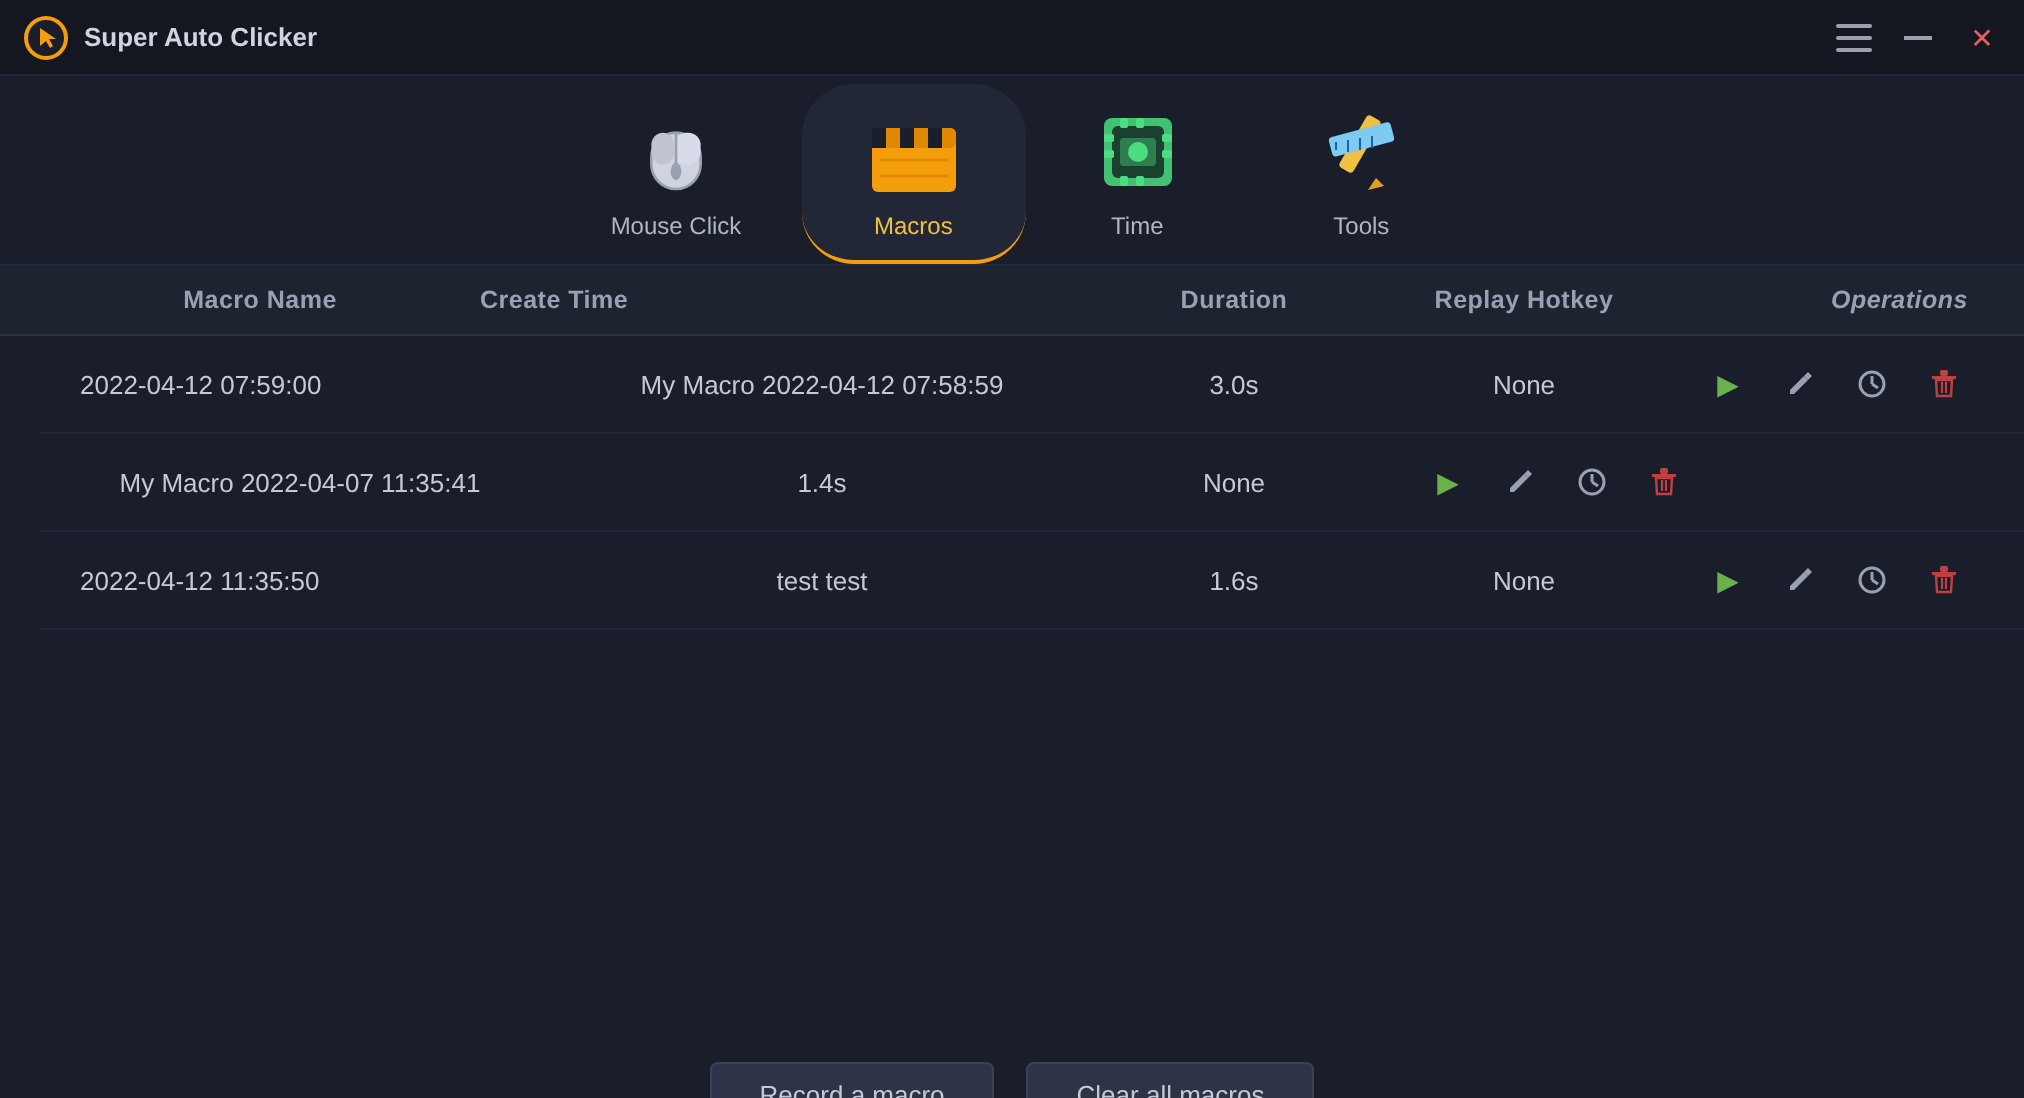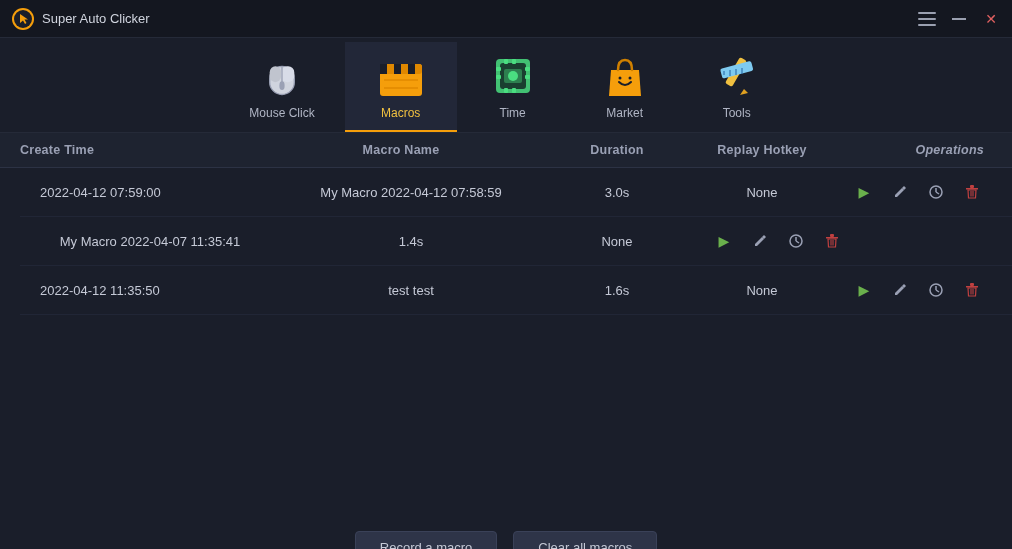--- a/index.html
+++ b/index.html
@@ -32,21 +32,21 @@
       width: 22px;
       height: 22px;
       background: #f59e0b;
       border-radius: 50%;
       display: flex; align-items: center; justify-content: center;
       font-size: 12px; color: #1a1e2a; font-weight: bold;
     }
     .app-title {
       font-size: 13px;
       color: #d0d4de;
-      font-weight: 400;
+      font-weight: 700;
     }
     .titlebar-controls {
       display: flex;
       align-items: center;
       gap: 14px;
     }
     .titlebar-btn {
       background: none;
       border: none;
       color: #9aa0b0;
@@ -73,20 +73,21 @@
       align-items: center;
       padding: 8px 30px 10px;
       cursor: pointer;
       border-bottom: 2px solid transparent;
       transition: background 0.15s;
       min-width: 100px;
     }
     .nav-tab.active {
       border-bottom: 2px solid #f59e0b;
       background: #222738;
+      border-radius: 26px;
     }
     .nav-tab-icon {
       width: 52px;
       height: 52px;
       display: flex;
       align-items: center;
       justify-content: center;
       margin-bottom: 4px;
       font-size: 36px;
     }
@@ -270,35 +271,20 @@
         <rect x="6" y="22" width="5" height="4" rx="1" fill="#4ade80"></rect>
         <rect x="35" y="14" width="5" height="4" rx="1" fill="#4ade80"></rect>
         <rect x="35" y="22" width="5" height="4" rx="1" fill="#4ade80"></rect>
         <rect x="14" y="16" width="18" height="14" rx="2" fill="#4ade80" opacity="0.4"></rect>
         <circle cx="23" cy="23" r="5" fill="#4ade80"></circle>
       </svg>
     </div>
     <span class="nav-tab-label">Time</span>
   </div>
 
-  <div class="nav-tab">
-    <div class="nav-tab-icon">
-      <svg width="44" height="48" viewBox="0 0 44 48" fill="none">
-
-        <path d="M8 18 L6 44 L38 44 L36 18 Z" rx="3" fill="#f59e0b"></path>
-        <rect x="8" y="18" width="28" height="26" rx="2" fill="#f59e0b"></rect>
-        <path d="M15 18 Q15 8 22 8 Q29 8 29 18" stroke="#d08000" stroke-width="2.5" fill="none" stroke-linecap="round"></path>
-
-        <path d="M16 30 Q22 36 28 30" stroke="#1a1e2a" stroke-width="2" fill="none" stroke-linecap="round"></path>
-        <circle cx="17" cy="26" r="1.5" fill="#1a1e2a"></circle>
-        <circle cx="27" cy="26" r="1.5" fill="#1a1e2a"></circle>
-      </svg>
-    </div>
-    <span class="nav-tab-label">Market</span>
-  </div>
 
   <div class="nav-tab">
     <div class="nav-tab-icon">
       <svg width="46" height="46" viewBox="0 0 46 46" fill="none">
 
         <rect x="26" y="4" width="8" height="30" rx="2" transform="rotate(30 26 4)" fill="#f0c040"></rect>
         <polygon points="30,36 34,40 26,42" fill="#e0a020"></polygon>
 
         <rect x="6" y="16" width="32" height="10" rx="2" transform="rotate(-15 6 16)" fill="#7ecaf0"></rect>
         <line x1="10" y1="18" x2="10" y2="22" stroke="#2060a0" stroke-width="1"></line>
@@ -306,22 +292,22 @@
         <line x1="22" y1="16" x2="22" y2="22" stroke="#2060a0" stroke-width="1"></line>
         <line x1="28" y1="15" x2="28" y2="21" stroke="#2060a0" stroke-width="1"></line>
       </svg>
     </div>
     <span class="nav-tab-label">Tools</span>
   </div>
 </div>
 
 <div class="table-wrap">
   <div class="table-header">
+    <div class="table-header-cell center">Macro Name</div>
     <div class="table-header-cell">Create Time</div>
-    <div class="table-header-cell center">Macro Name</div>
     <div class="table-header-cell center">Duration</div>
     <div class="table-header-cell center">Replay Hotkey</div>
     <div class="table-header-cell right">Operations</div>
   </div>
 
   <div class="table-row">
     <div class="table-cell">2022-04-12 07:59:00</div>
     <div class="table-cell center">My Macro 2022-04-12 07:58:59</div>
     <div class="table-cell center">3.0s</div>
     <div class="table-cell center">None</div>

